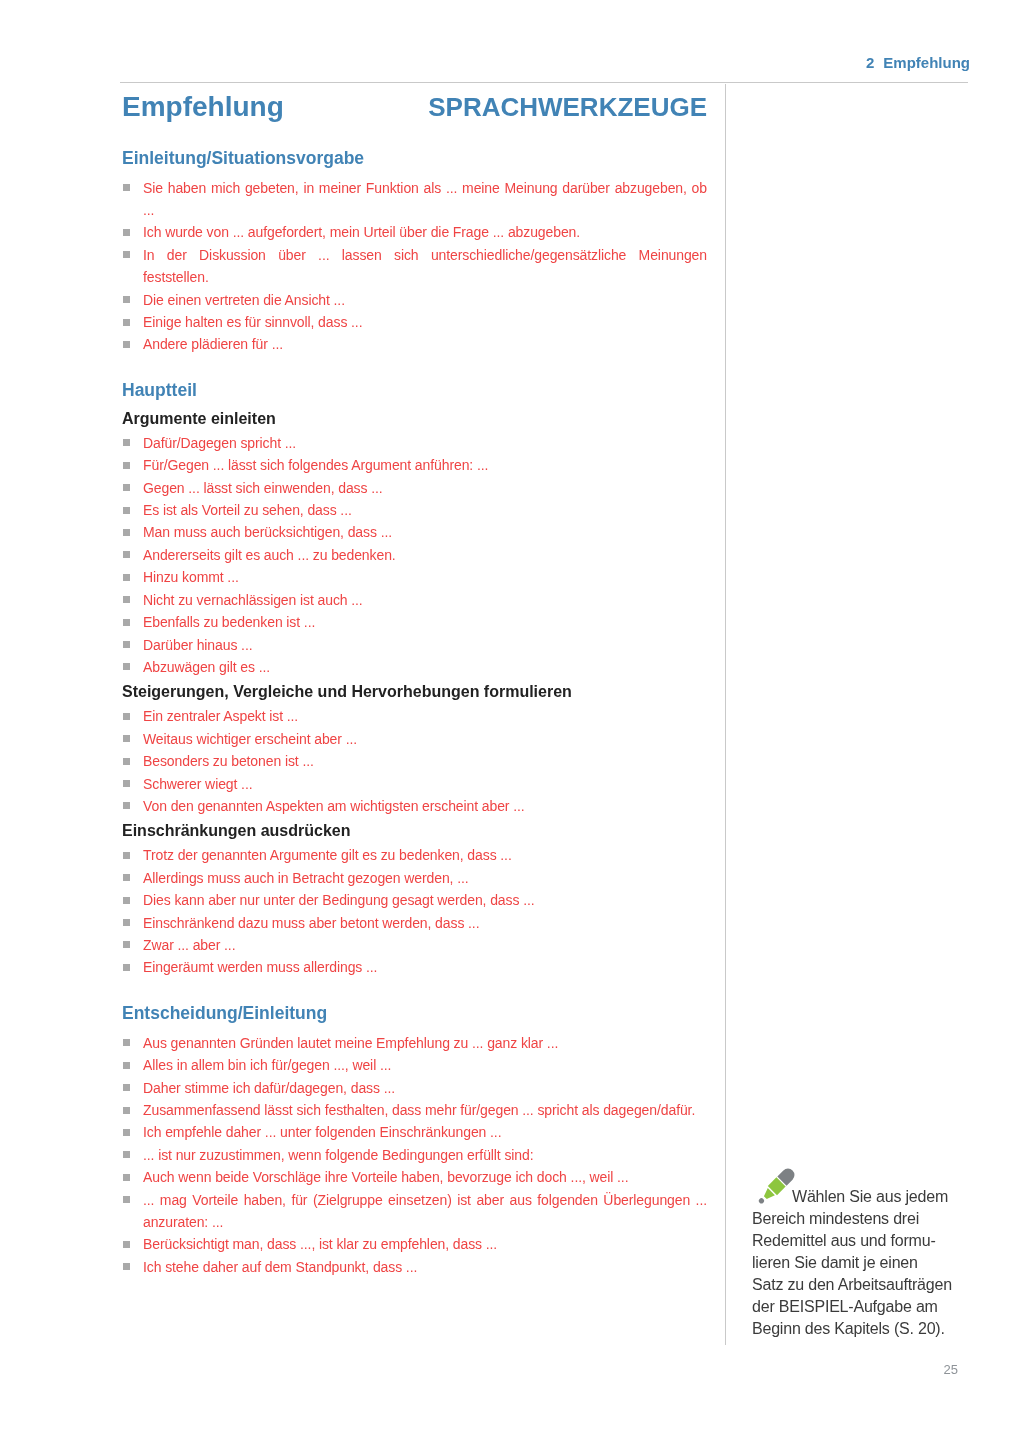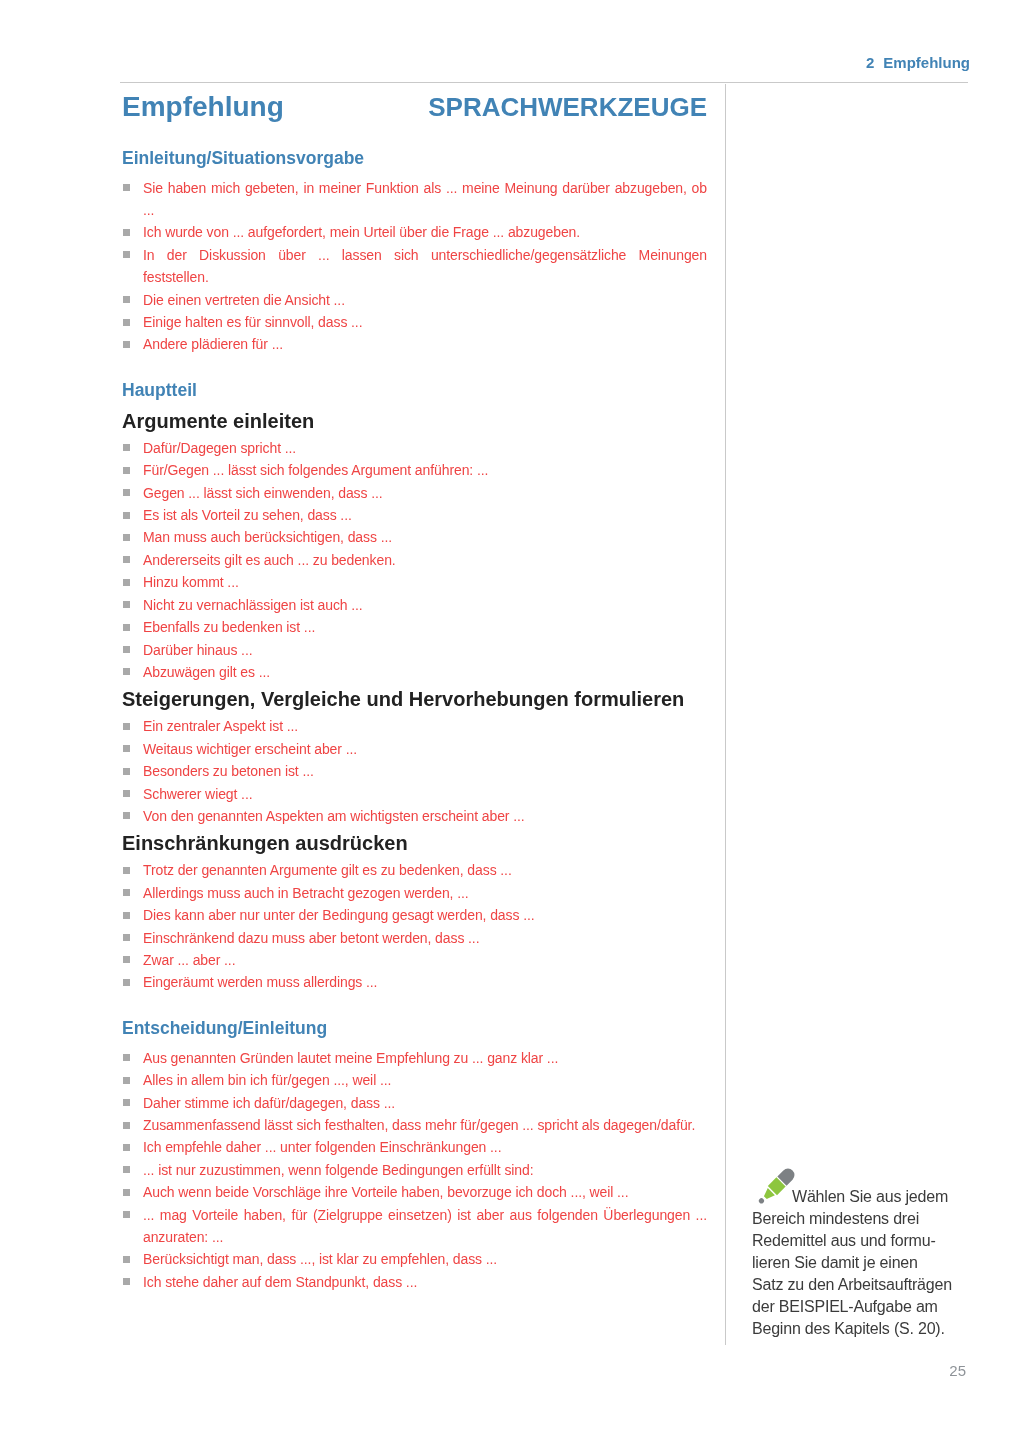--- a/index.html
+++ b/index.html
@@ -72,21 +72,21 @@
   }
 
   h2.sec {
     font-size: 17.5px;
     line-height: 1.2;
     color: #4183b5;
     font-weight: bold;
     margin: 24px 0 8px 0;
   }
   h3.sub {
-    font-size: 20px;
+    font-size: 16px;
     line-height: 1.25;
     color: #222222;
     font-weight: bold;
     margin: 4px 0 3px 0;
   }
   ul.bullets {
     list-style: none;
     margin: 0;
     padding: 0;
   }
@@ -128,22 +128,22 @@
     text-indent: 40px;
     font-size: 16px;
     line-height: 22px;
     letter-spacing: -0.2px;
     color: #3b3b3b;
   }
 
   .pagenum {
     position: absolute;
     top: 1362px;
-    right: 52px;
-    font-size: 15px;
+    right: 60px;
+    font-size: 13px;
     color: #8e9398;
   }
 </style>
 </head>
 <body>
 
 <div class="page">
 
   <div class="running-head">
     <span>2</span>

